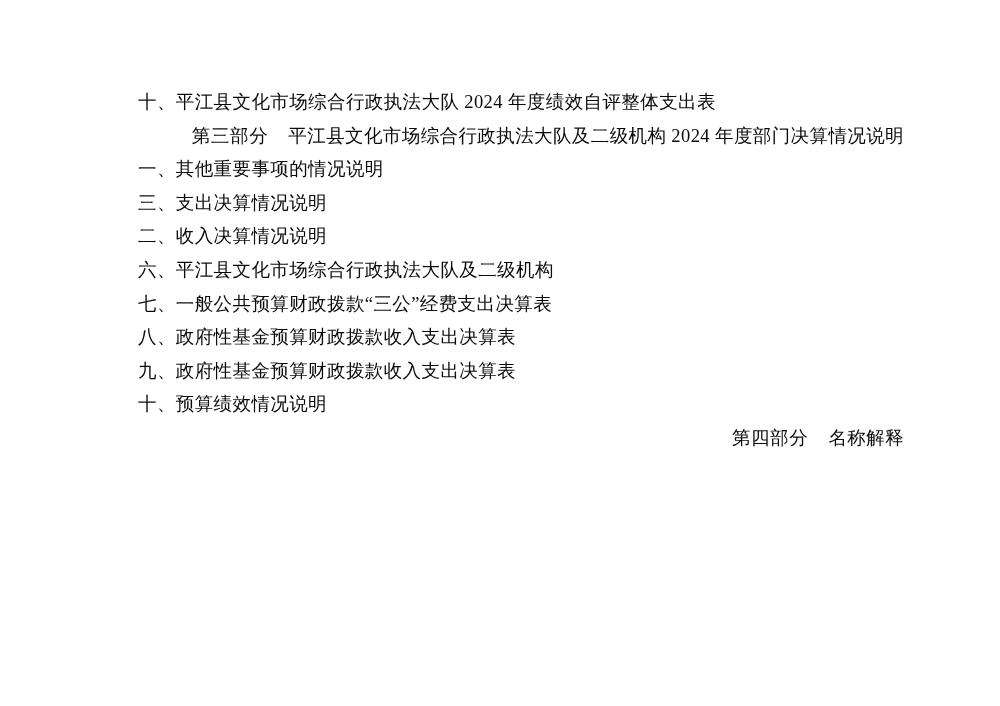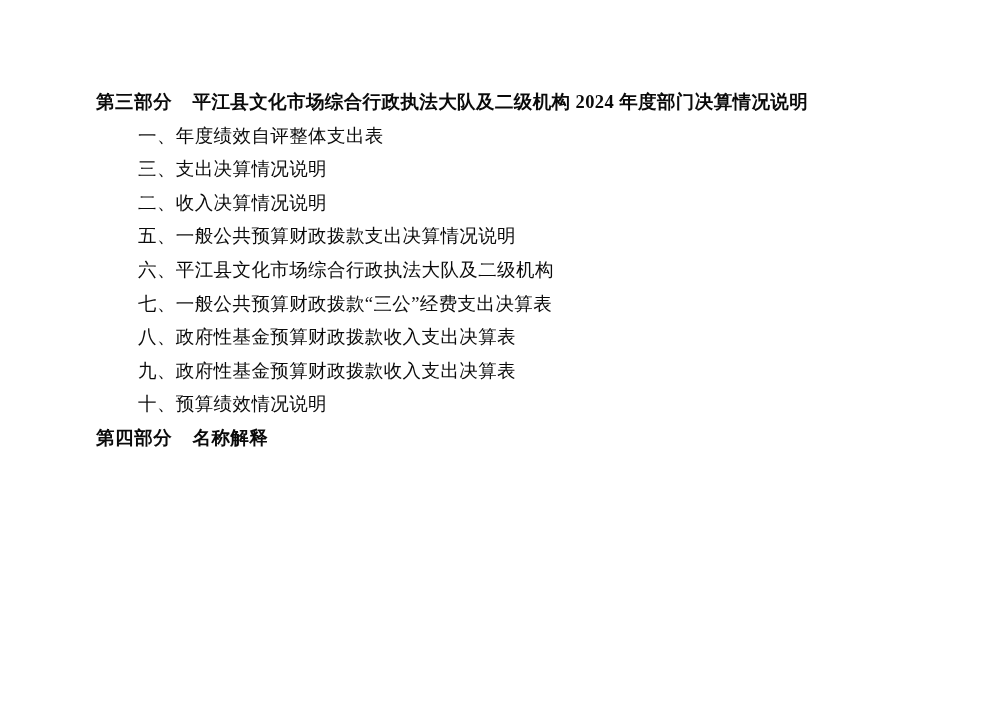--- a/index.html
+++ b/index.html
@@ -24,46 +24,47 @@
   .line {
     font-size: 18.5px;
     line-height: 33.6px;
     letter-spacing: 0.4px;
     white-space: pre;
   }
   .indent-1 {
     padding-left: 42px;
   }
   .part-heading {
-    font-weight: bold;
+    font-weight: normal;
     padding-left: 0px;
     font-size: 18.5px;
     line-height: 33.6px;
     letter-spacing: 0.4px;
     white-space: pre;
+    text-align: right;
   }
   .part-heading .part-label {
     letter-spacing: 0.6px;
   }
   .part-heading .part-title {
     letter-spacing: 0.4px;
   }
 </style>
 </head>
 <body>
 
 <div class="page">
 
+  <div class="line indent-1">十、平江县文化市场综合行政执法大队 2024 年度绩效自评整体支出表</div>
 
   <div class="part-heading"><span class="part-label">第三部分</span>    <span class="part-title">平江县文化市场综合行政执法大队及二级机构 2024 年度部门决算情况说明</span></div>
 
-  <div class="line indent-1">一、年度绩效自评整体支出表</div>
+  <div class="line indent-1">一、其他重要事项的情况说明</div>
   <div class="line indent-1">三、支出决算情况说明</div>
   <div class="line indent-1">二、收入决算情况说明</div>
-  <div class="line indent-1">五、一般公共预算财政拨款支出决算情况说明</div>
   <div class="line indent-1">六、平江县文化市场综合行政执法大队及二级机构</div>
   <div class="line indent-1">七、一般公共预算财政拨款“三公”经费支出决算表</div>
   <div class="line indent-1">八、政府性基金预算财政拨款收入支出决算表</div>
   <div class="line indent-1">九、政府性基金预算财政拨款收入支出决算表</div>
   <div class="line indent-1">十、预算绩效情况说明</div>
 
   <div class="part-heading"><span class="part-label">第四部分</span>    <span class="part-title">名称解释</span></div>
 
 </div>
 

